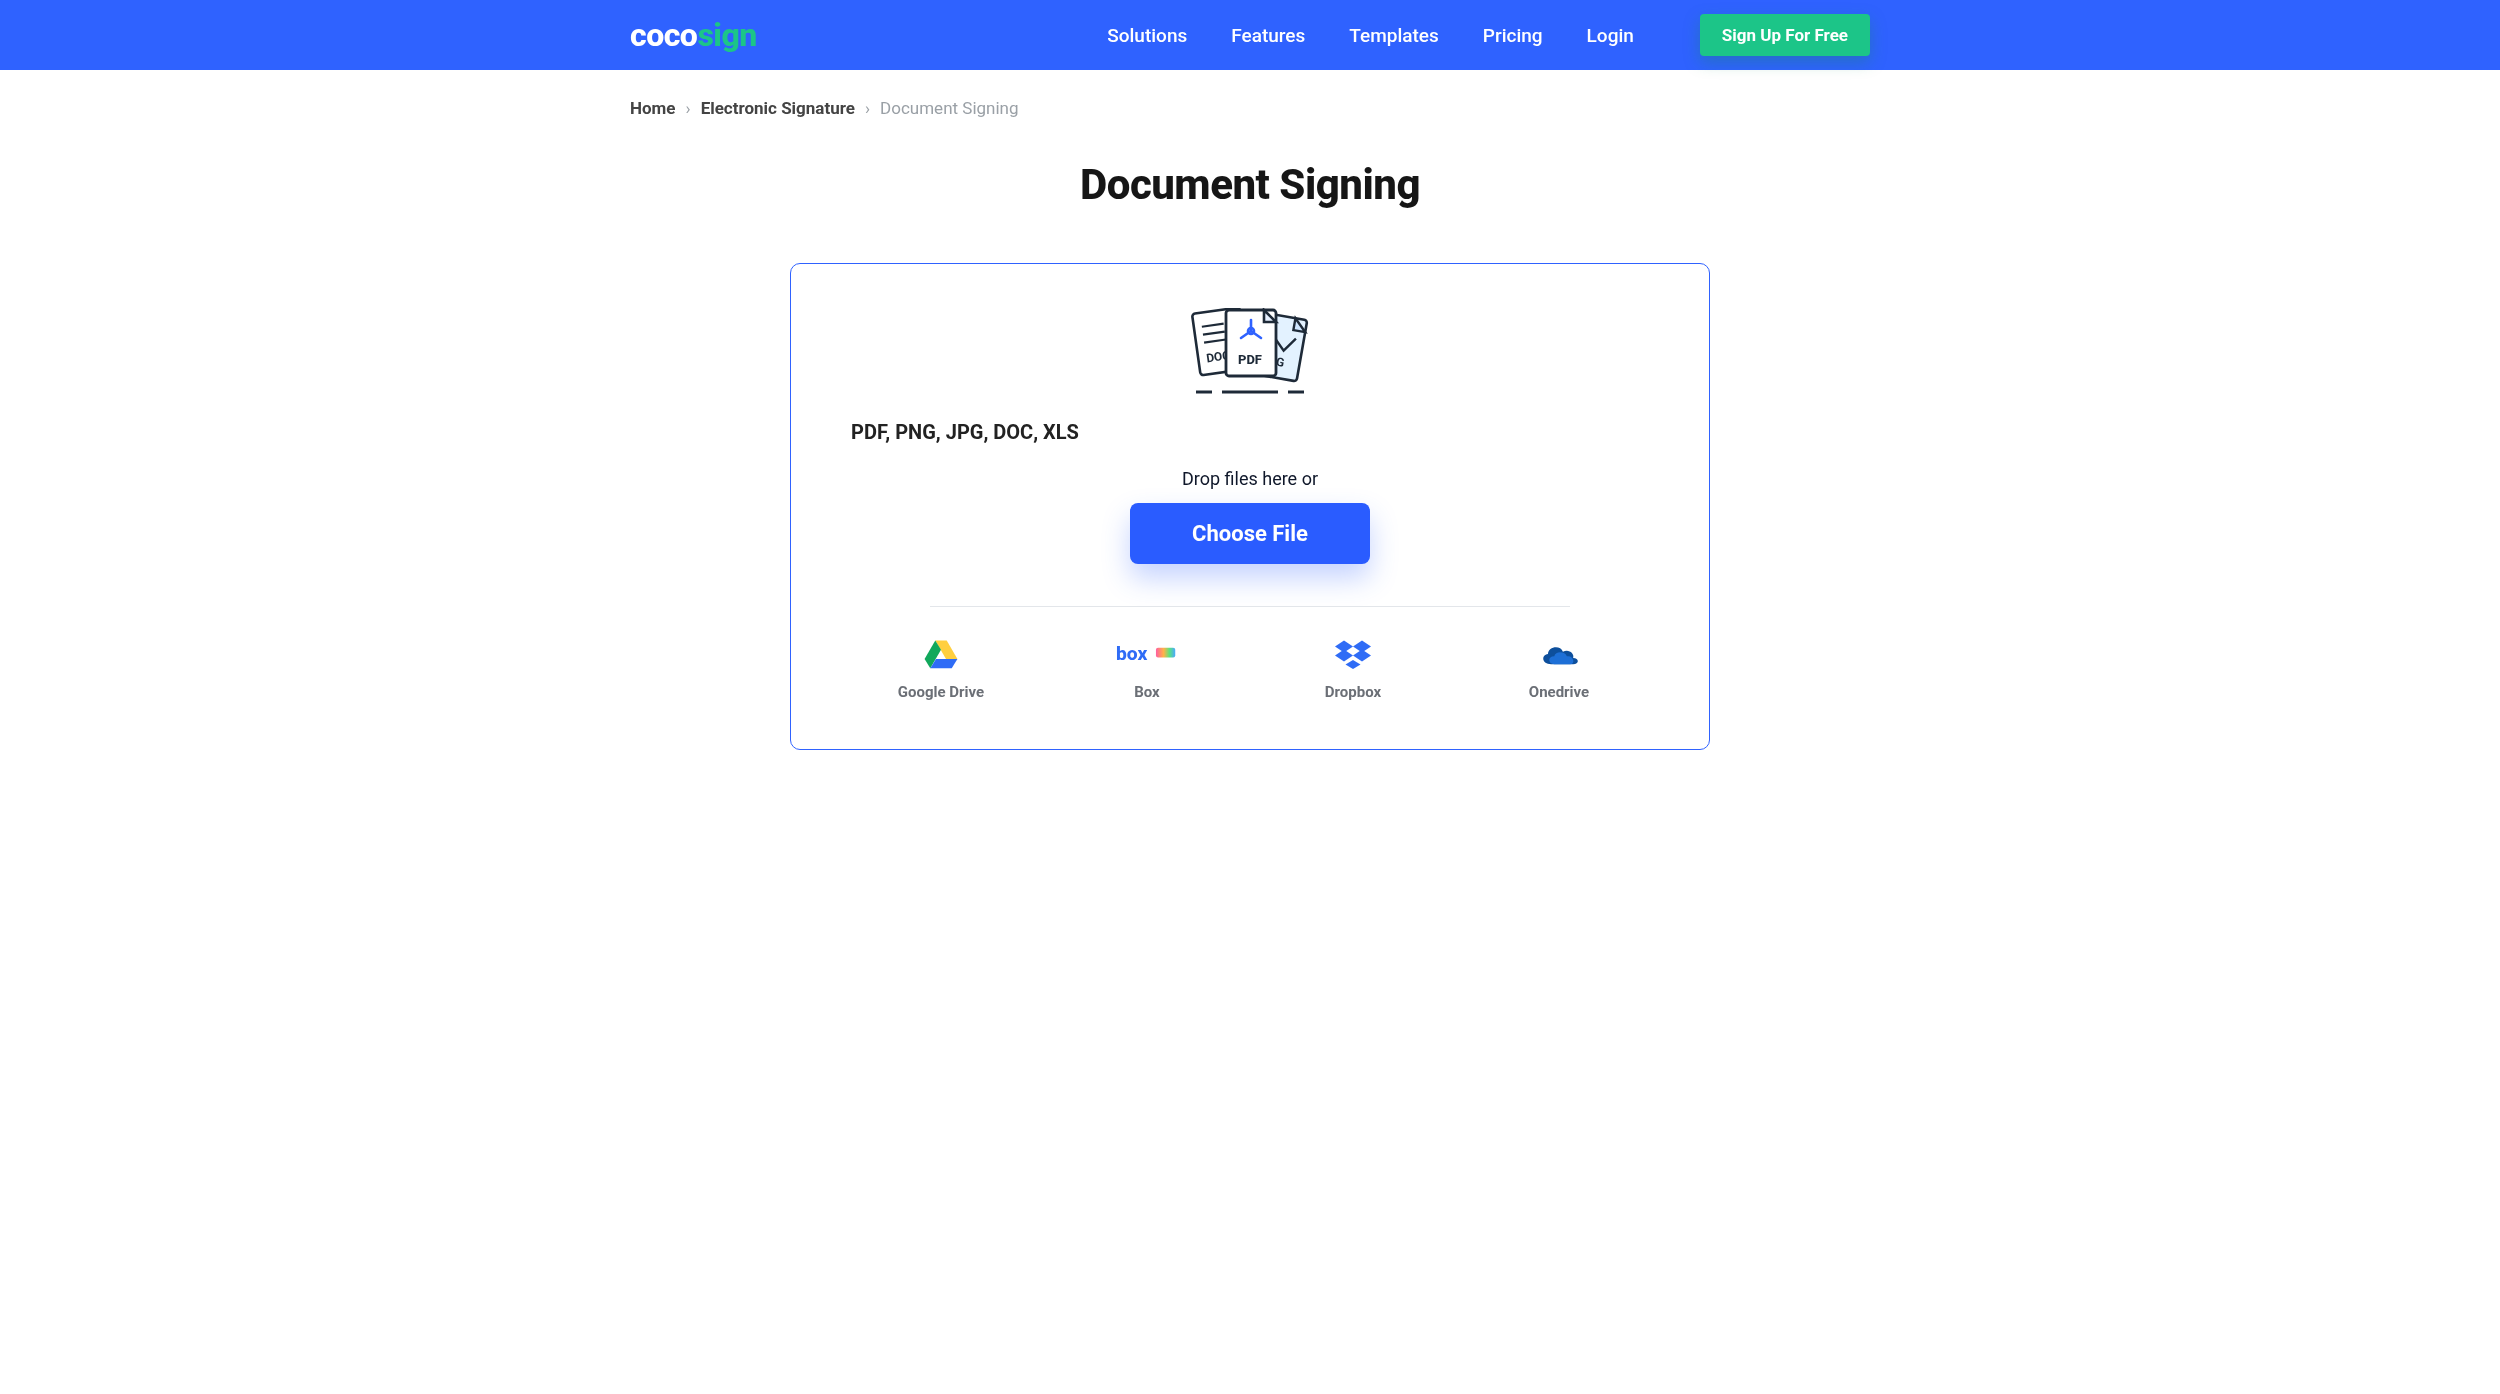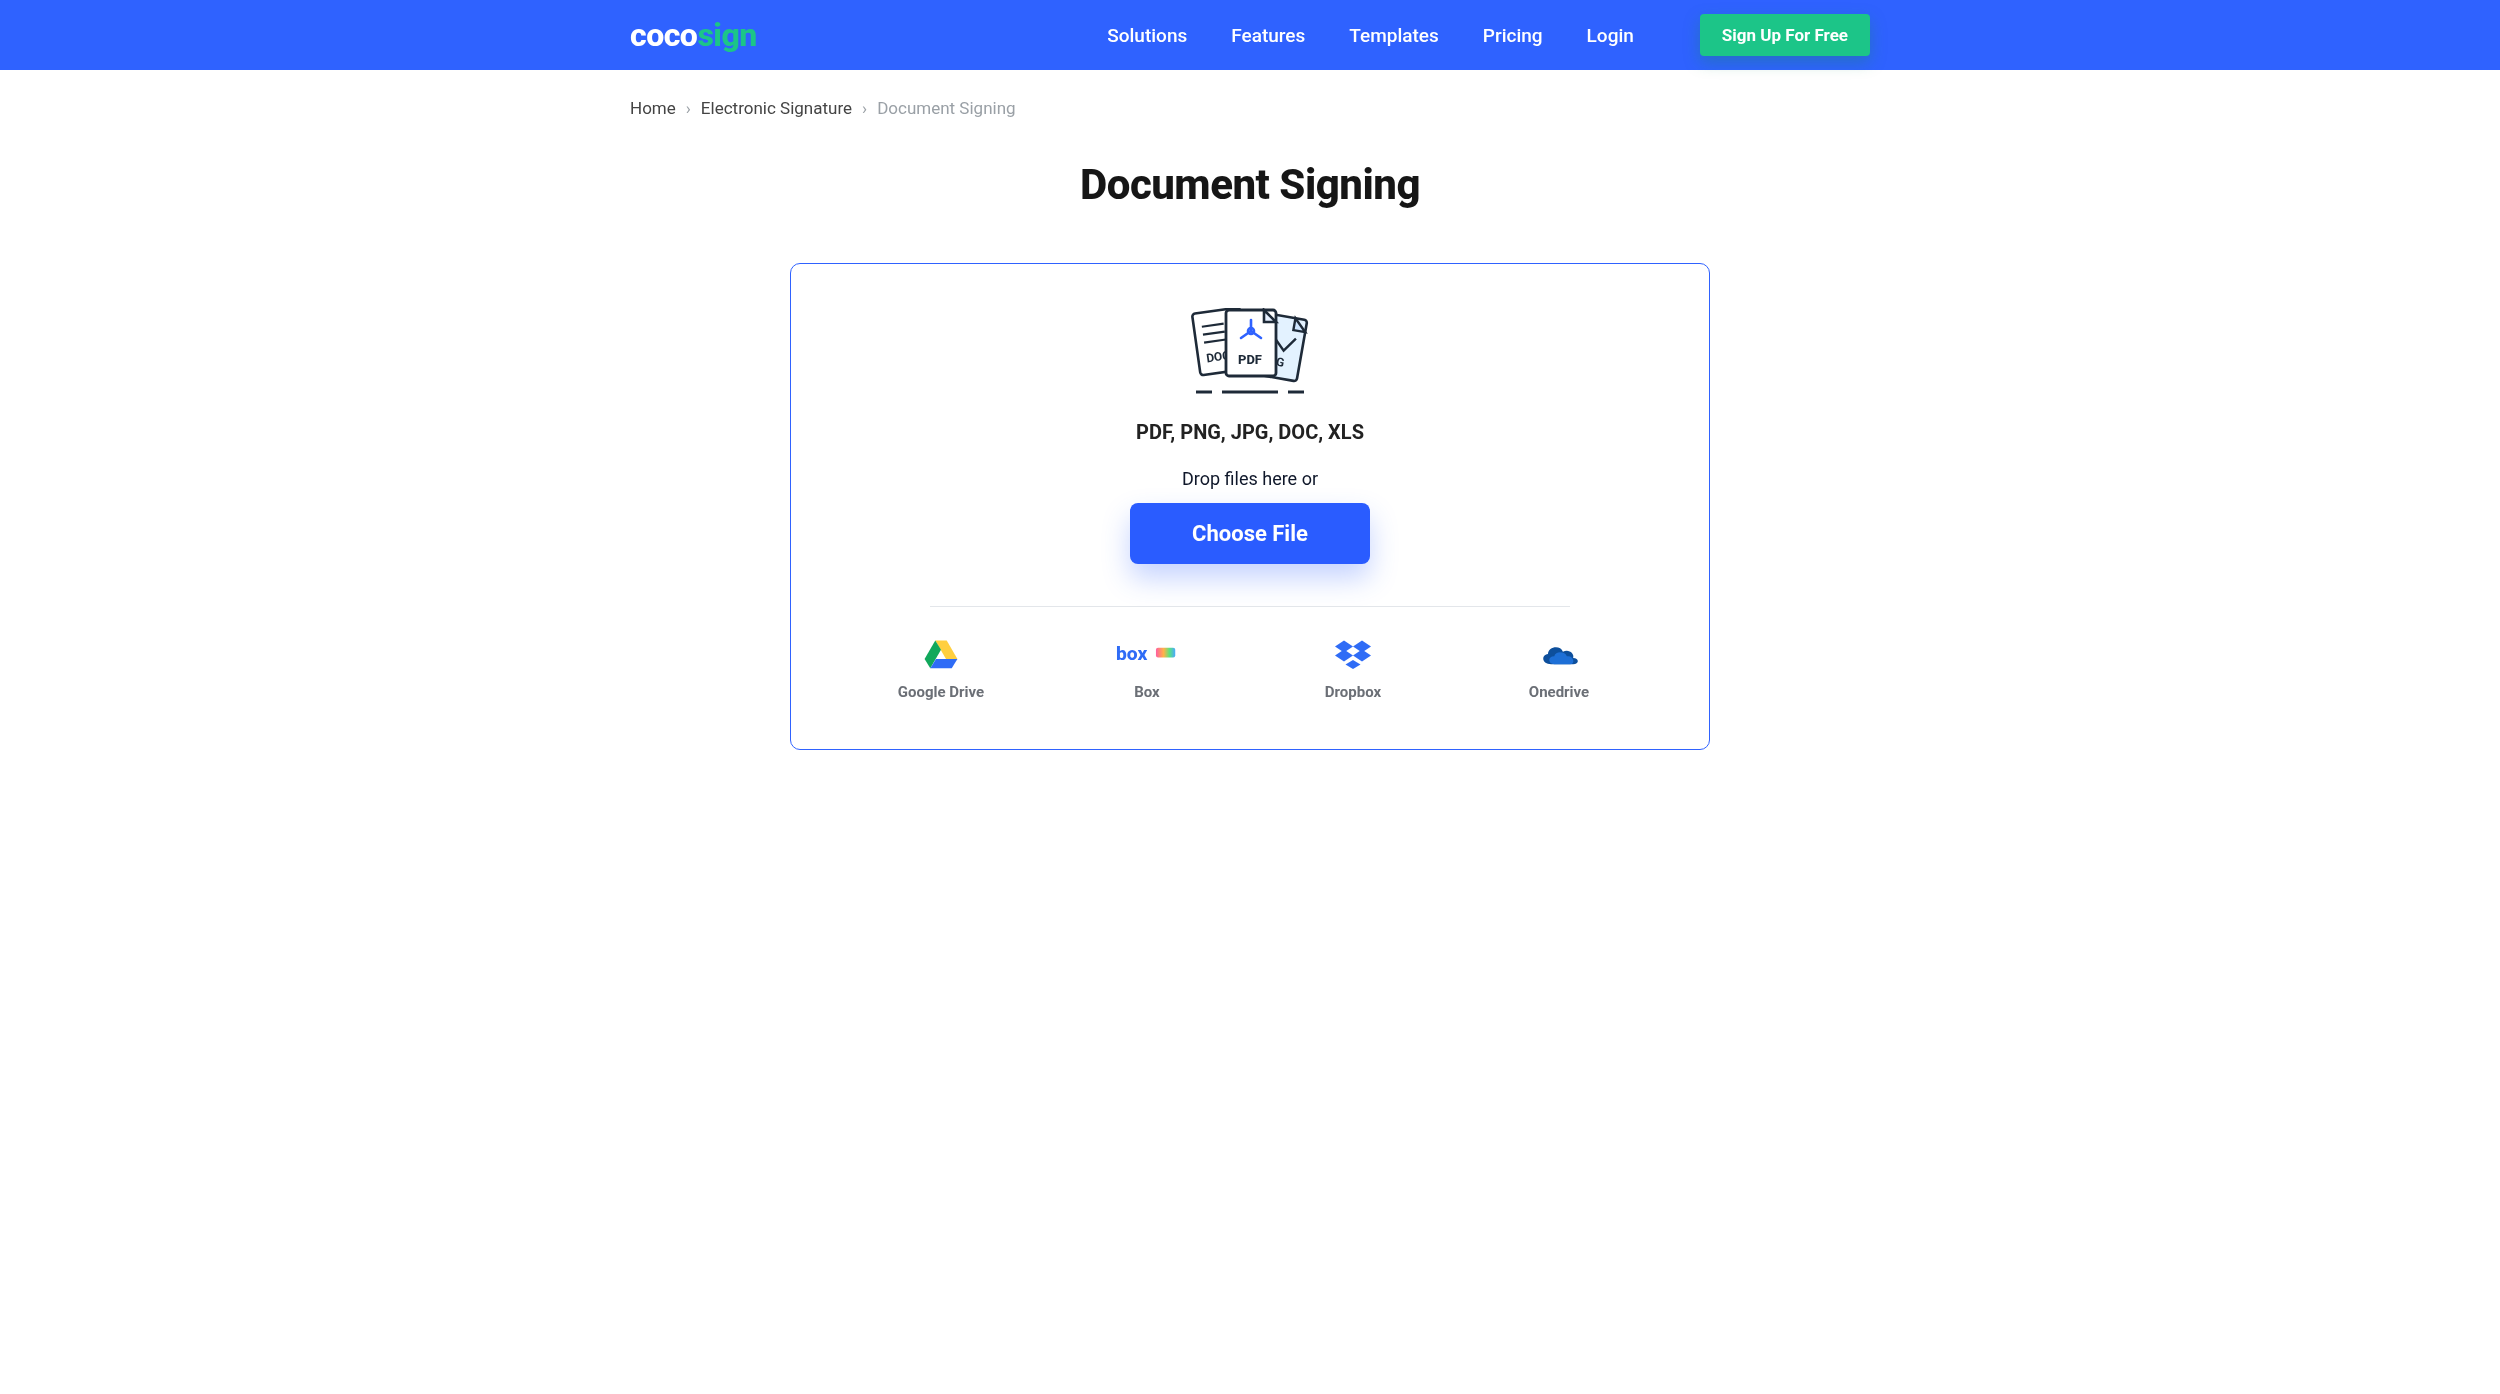--- a/index.html
+++ b/index.html
@@ -39,21 +39,21 @@
     padding:11px 22px;
     font-size:17px;
     font-weight:700;
     border-radius:4px;
     margin-left:22px;
     cursor:pointer;
     box-shadow:0 6px 16px rgba(16,138,90,.35);
   }
   
   .breadcrumb{display:flex;align-items:center;gap:10px;font-size:17px;color:var(--text-light);padding:28px 0 10px;}
-  .breadcrumb a{color:#444;text-decoration:none;cursor:pointer;}
+  .breadcrumb a{color:#444;text-decoration:none;cursor:pointer;font-weight:bold;}
   .breadcrumb .sep{color:#9aa0a6;}
   .breadcrumb .current{color:#9aa0a6;}
   
   h1.page-title{
     text-align:center;
     font-size:42px;
     font-weight:800;
     color:#161616;
     margin:32px 0 54px;
     letter-spacing:-0.5px;
@@ -62,21 +62,21 @@
   .panel{
     max-width:920px;
     margin:0 auto 70px;
     border:1px solid var(--panel-border);
     border-radius:10px;
     padding:44px 60px 48px;
     background:#fff;
   }
   .doc-illus{display:flex;justify-content:center;margin-bottom:22px;}
   .formats{
-    text-align:center;
+    text-align:left;
     font-size:20px;
     font-weight:700;
     color:#222;
     margin:6px 0 24px;
   }
   .drop-hint{
     text-align:center;
     font-size:18px;
     color:#0f172a;
     margin-bottom:14px;

